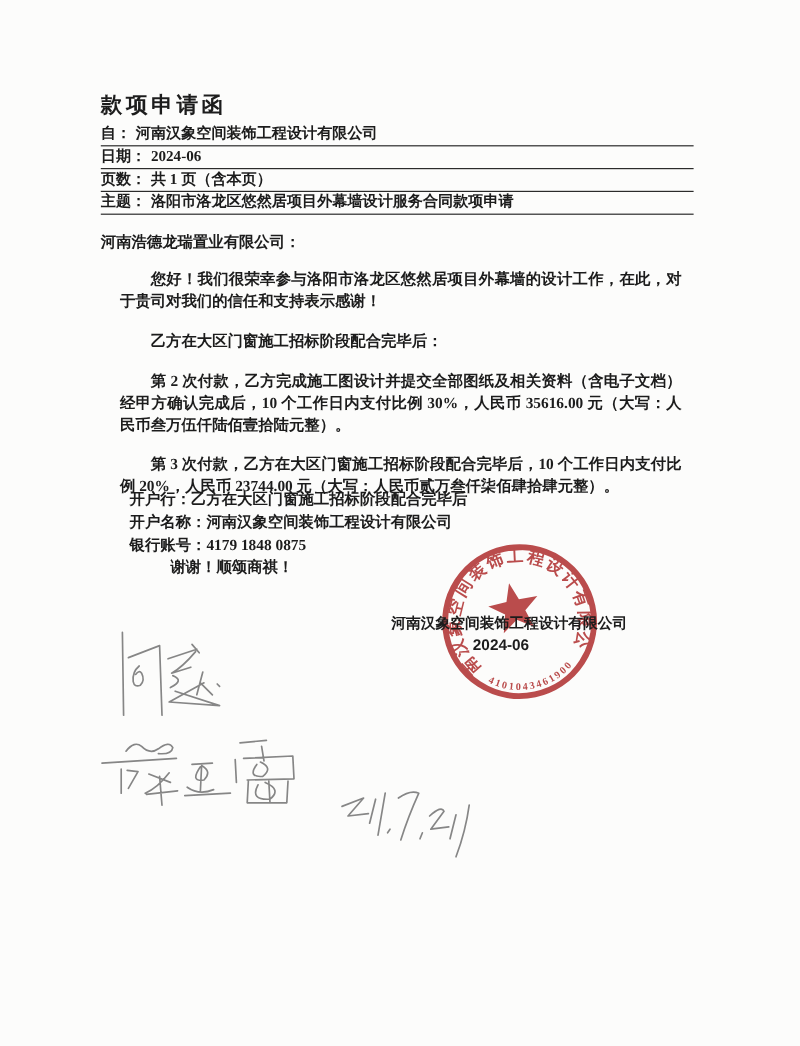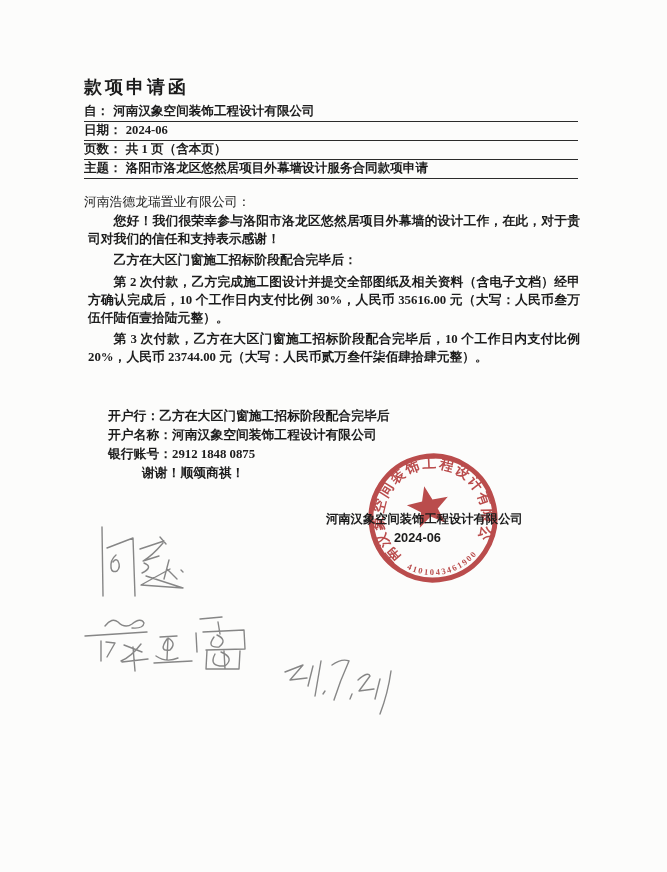--- a/index.html
+++ b/index.html
@@ -16,28 +16,28 @@
     text-align:left;font-size:18px;font-weight:bold;letter-spacing:3px;
   }
   .fields{position:absolute;left:84px;top:103px;width:494px;}
   .field-row{
     height:18px;line-height:17px;border-bottom:1.2px solid #2b2b2b;
     font-size:12.6px;font-weight:bold;white-space:nowrap;overflow:hidden;
   }
   .field-label{margin-right:4px;}
   .addressee{
     position:absolute;left:84px;top:194px;
-    font-size:12.8px;font-weight:normal;
+    font-size:12.8px;font-weight:bold;
   }
   .body-text{
     position:absolute;left:84px;top:209px;width:500px;
     font-size:12.8px;line-height:17.7px;font-weight:600;
     text-align:justify;
   }
-  .body-text p{margin:4px;text-indent:2em;}
+  .body-text p{margin:16px;text-indent:2em;}
   .body-text p.spaced{margin-top:20px;}
   .bank-block{
     position:absolute;left:108px;top:407px;
     font-size:12.8px;line-height:19px;font-weight:600;white-space:nowrap;
   }
   .closing{padding-left:34px;}
   .sig-company{
     position:absolute;left:326px;top:511px;
     font-size:12.3px;font-weight:600;white-space:nowrap;z-index:3;
   }
@@ -78,21 +78,21 @@
   <div class="body-text">
     <p>您好！我们很荣幸参与洛阳市洛龙区悠然居项目外幕墙的设计工作，在此，对于贵司对我们的信任和支持表示感谢！</p>
     <p>乙方在大区门窗施工招标阶段配合完毕后：</p>
     <p>第 2 次付款，乙方完成施工图设计并提交全部图纸及相关资料（含电子文档）经甲方确认完成后，10 个工作日内支付比例 30%，人民币 35616.00 元（大写：人民币叁万伍仟陆佰壹拾陆元整）。</p>
     <p>第 3 次付款，乙方在大区门窗施工招标阶段配合完毕后，10 个工作日内支付比例 20%，人民币 23744.00 元（大写：人民币贰万叁仟柒佰肆拾肆元整）。</p>
   </div>
 
   <div class="bank-block">
     <div>开户行：乙方在大区门窗施工招标阶段配合完毕后</div>
     <div>开户名称：河南汉象空间装饰工程设计有限公司</div>
-    <div>银行账号：2912 1848 0875</div>
+    <div>银行账号：4179 1848 0875</div>
     <div class="closing">谢谢！顺颂商祺！</div>
   </div>
 
   <svg id="seal-svg" class="overlay" viewBox="0 0 667 872">
     <g transform="rotate(-12 433 518)" opacity="0.88">
       <circle cx="433" cy="518" r="62" fill="none" stroke="#b13434" stroke-width="5"></circle>
       <path id="sealRingArc" d="M389.7,543 A50,50 0 1 1 476.3,543" fill="none"></path>
       <text class="seal-text" font-size="14" letter-spacing="2" fill="#b13434">
         <textPath href="#sealRingArc" startOffset="50%" text-anchor="middle">河南汉象空间装饰工程设计有限公司</textPath>
       </text>

